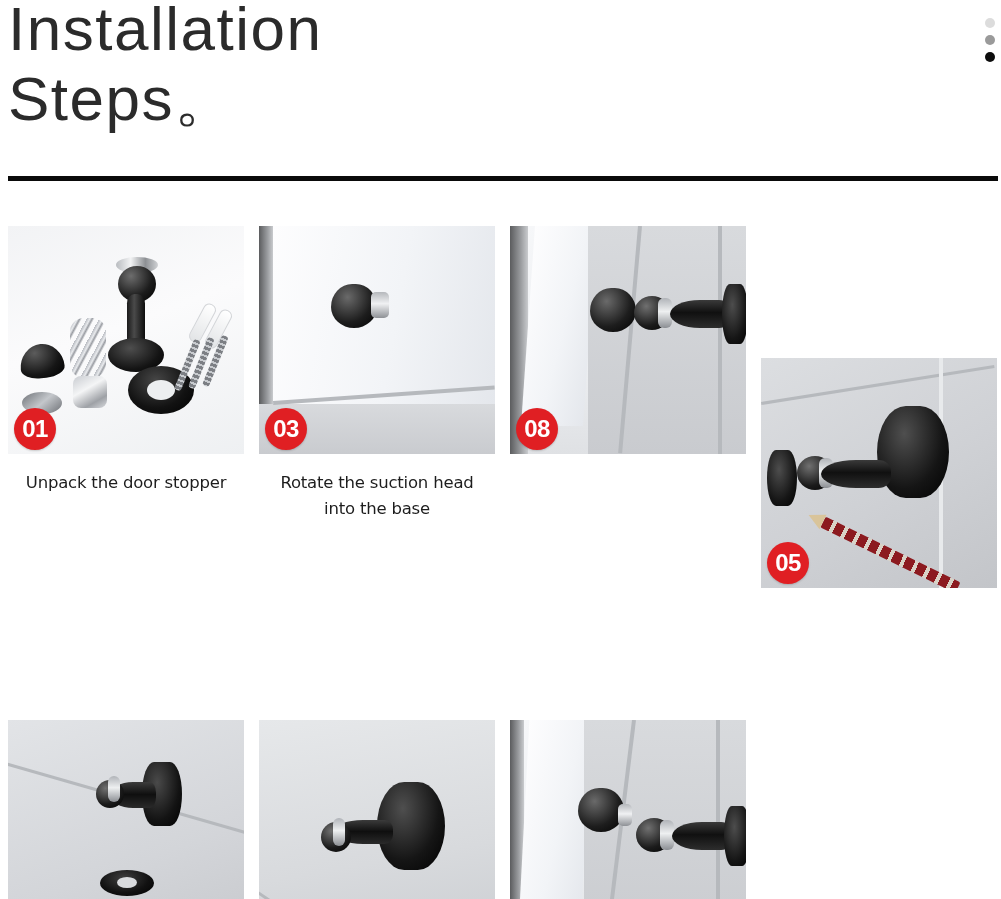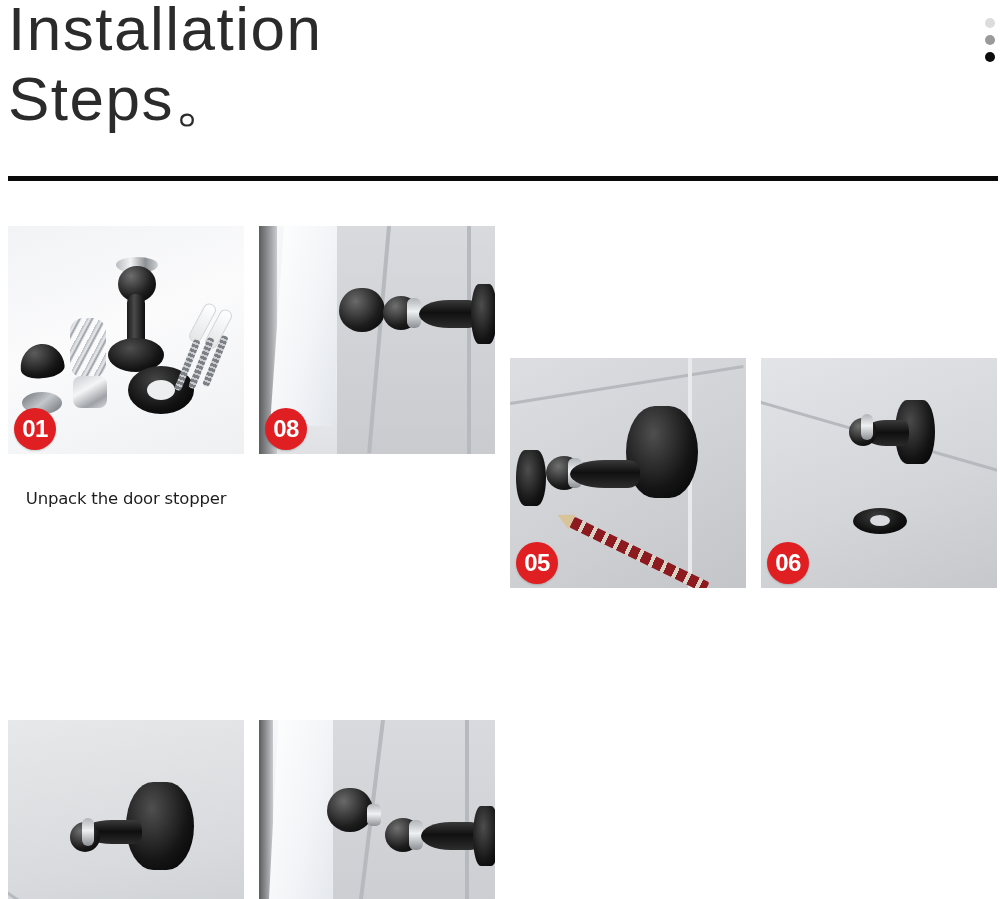--- a/index.html
+++ b/index.html
@@ -97,21 +97,21 @@
     letter-spacing: -0.5px;
     display: flex;
     align-items: center;
     justify-content: center;
     z-index: 9;
     font-family: "Liberation Sans Narrow", "Liberation Sans", sans-serif;
     box-shadow: 0 1px 2px rgba(0,0,0,.18);
   }
 
   .step-caption {
-    margin-top: 32px;
+    margin-top: 16px;
     text-align: center;
     font-size: 16.5px;
     line-height: 26px;
     color: #1d1d1d;
     font-family: "DejaVu Sans", "Liberation Sans", sans-serif;
     white-space: pre-line;
     letter-spacing: -0.2px;
   }
 
   
@@ -354,20 +354,35 @@
         <div class="part screw" style="left:186px;top:114px;transform:rotate(22deg);"></div>
         <div class="part screw" style="left:200px;top:112px;transform:rotate(22deg);"></div>
         <div class="part screw" style="left:214px;top:110px;transform:rotate(22deg);"></div>
       </div>
       <div class="step-badge">01</div>
     </div>
     <div class="step-caption">Unpack the door stopper</div>
   </div>
 
 
+  <div class="step-cell">
+    <div class="step-photo">
+      <div class="scene bg-doorfloor">
+        <div class="door-darkedge" style="left:0;top:0;width:14px;height:228px;"></div>
+        <div class="door-panel" style="left:14px;top:0;width:222px;height:178px;"></div>
+        <div class="floor" style="left:0;top:178px;width:236px;height:50px;"></div>
+        <div class="tile-line" style="left:14px;top:175px;width:222px;height:4px;transform:rotate(-4deg);transform-origin:0 0;"></div>
+        <div class="head-knob" style="left:72px;top:58px;"></div>
+        <div class="head-collar" style="left:112px;top:66px;"></div>
+      </div>
+      <div class="step-badge">03</div>
+    </div>
+    <div class="step-caption">Rotate the suction head
+into the base</div>
+  </div>
 
   <div class="step-cell">
     <div class="step-photo">
       <div class="scene bg-doorfloor">
         <div class="door-darkedge" style="left:0;top:0;width:18px;height:228px;"></div>
         <div class="door-panel" style="left:18px;top:0;width:62px;height:200px;transform:skewX(-4deg);"></div>
         <div class="floor" style="left:78px;top:0;width:158px;height:228px;"></div>
         <div class="tile-line" style="left:128px;top:0;width:4px;height:228px;transform:rotate(5deg);transform-origin:50% 0;"></div>
         <div class="tile-line" style="left:208px;top:0;width:4px;height:228px;"></div>
         <div class="head-knob" style="left:80px;top:62px;"></div>

